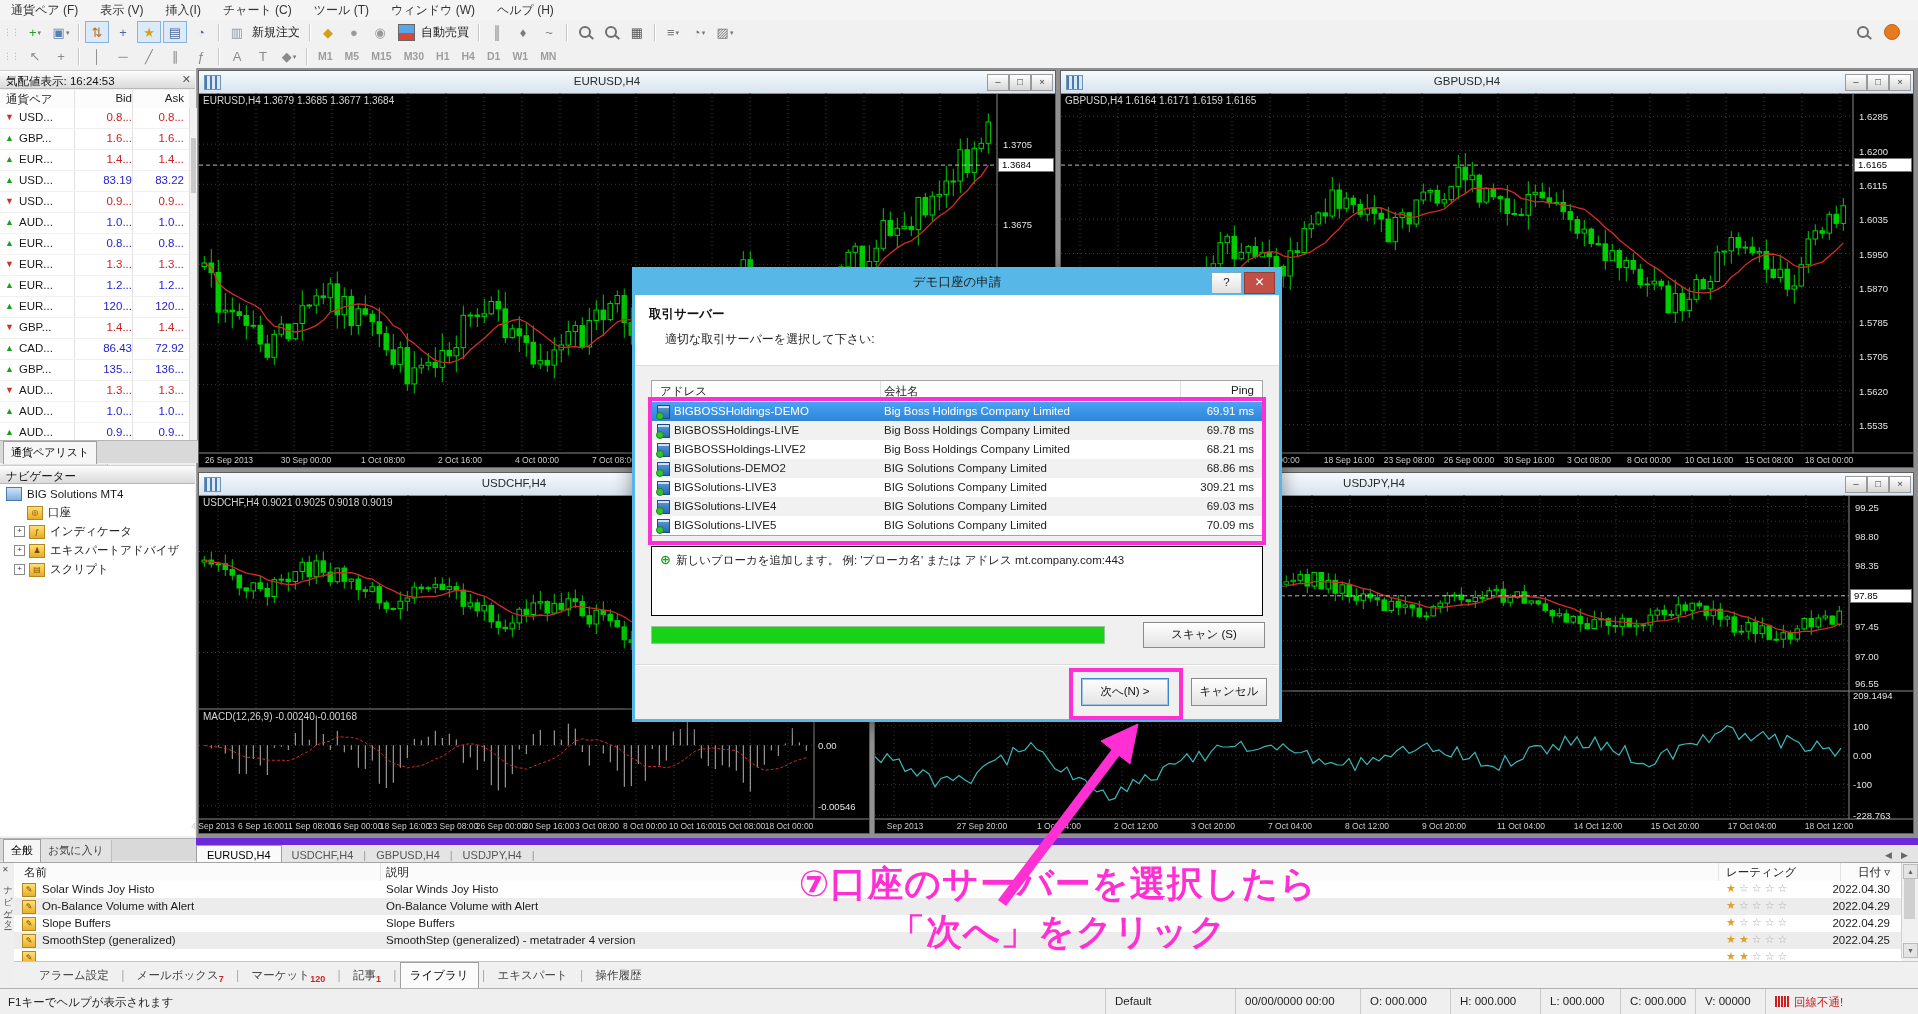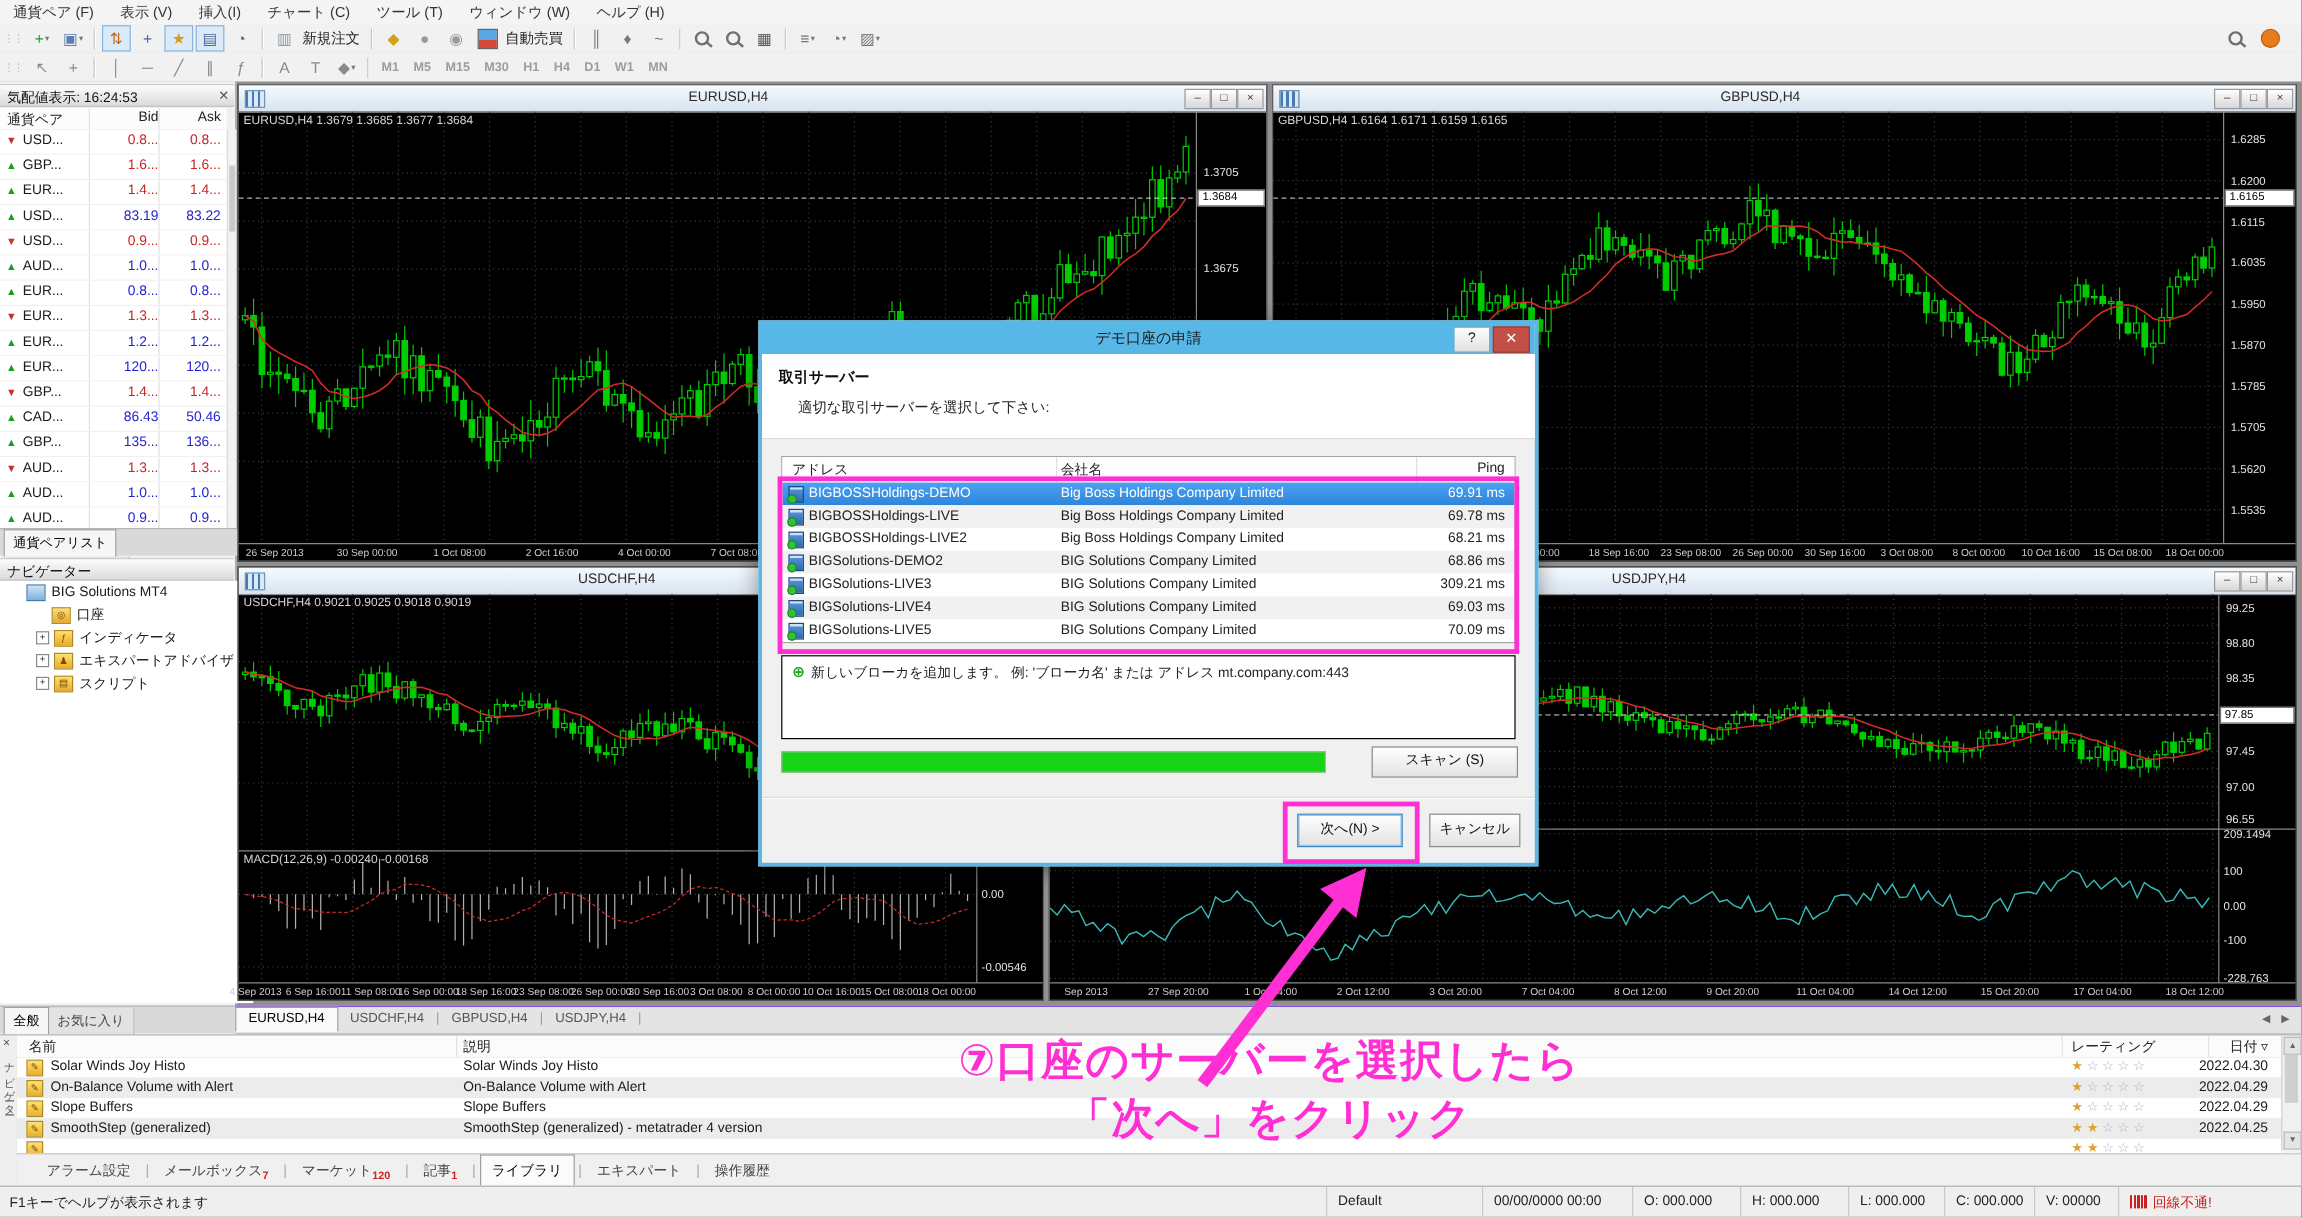--- a/index.html
+++ b/index.html
@@ -48,21 +48,21 @@
   .cwt{position:absolute;left:0;top:0;right:0;height:22px;background:linear-gradient(#f6fafd,#d7e3ef);border-bottom:1px solid #8f8f8f;}
   .cwt .ttl{position:absolute;left:30px;right:70px;top:4px;text-align:center;font-size:11.5px;color:#2a2a2a;}
   .cwi{position:absolute;left:5px;top:4px;width:15px;height:13px;border:1px solid #6f93b5;background:repeating-linear-gradient(90deg,#4a7ab0 0 2px,#d8e8f6 2px 5px);}
   .wb{position:absolute;top:3px;width:20px;height:15px;background:linear-gradient(#ffffff,#d6d6d6);border:1px solid #999;font-size:9.5px;text-align:center;line-height:13px;color:#333;}
   .plot{position:absolute;left:0;top:22px;}
   .cinfo{position:absolute;font-size:10px;color:#d5d5d5;white-space:nowrap;}
   .ax{position:absolute;font-size:9.5px;color:#e2e2e2;white-space:nowrap;}
   .axbox{position:absolute;background:#fff;color:#000;font-size:9.5px;padding:0 3px;border:1px solid #777;line-height:12px;}
   .axx{position:absolute;font-size:8.5px;color:#cccccc;transform:translateX(-50%);white-space:nowrap;}
   
-  #ctabs{position:absolute;left:196px;top:838px;right:0;height:22px;background:#e4e4e4;border-top:1px solid #6d28d9;border-bottom:1px solid #bdbdbd;}
+  #ctabs{position:absolute;left:196px;top:838px;right:0;height:22px;background:#e4e4e4;border-top:7px solid #6d28d9;border-bottom:1px solid #bdbdbd;}
   .ctab{display:inline-block;padding:3px 10px 4px;font-size:11px;color:#555;}
   .ctab.act{background:#fafafa;border:1px solid #9f9f9f;border-bottom:1px solid #fafafa;color:#000;}
   .ctsep{color:#999;font-size:11px;}
   .carr{position:absolute;top:5px;font-size:9px;color:#666;}
   
   #term{position:absolute;left:0;top:862px;width:1918px;height:126px;background:#f2f2f2;border-top:1px solid #a5a5a5;}
   .vstrip{position:absolute;left:0;top:0;width:14px;height:100%;border-right:1px solid #d4d4d4;background:#efefef;}
   .vtext{position:absolute;left:1px;top:16px;writing-mode:vertical-rl;font-size:9px;color:#555;letter-spacing:1px;}
   .thead{position:absolute;left:14px;top:0;right:16px;height:18px;background:#fbfbfb;border-bottom:1px solid #cecece;font-size:11.5px;color:#222;}
   .trows{position:absolute;left:14px;top:18px;right:16px;height:80px;overflow:hidden;}
@@ -357,21 +357,21 @@
           <span class="sym">GBP...</span>
           <span class="bidc vr">1.4...</span>
           <span class="askc vr">1.4...</span>
           <span class="vline" style="left: 74px;"></span>
           <span class="vline" style="left: 132px;"></span>
         </div>
         <div class="mwrow">
           <span class="arr" style="color: rgb(24, 160, 24);">▲</span>
           <span class="sym">CAD...</span>
           <span class="bidc vb">86.43</span>
-          <span class="askc vb">50.46</span>
+          <span class="askc vb">72.92</span>
           <span class="vline" style="left: 74px;"></span>
           <span class="vline" style="left: 132px;"></span>
         </div>
         <div class="mwrow">
           <span class="arr" style="color: rgb(24, 160, 24);">▲</span>
           <span class="sym">GBP...</span>
           <span class="bidc vb">135...</span>
           <span class="askc vb">136...</span>
           <span class="vline" style="left: 74px;"></span>
           <span class="vline" style="left: 132px;"></span>
@@ -399,21 +399,21 @@
           <span class="askc vb">0.9...</span>
           <span class="vline" style="left: 74px;"></span>
           <span class="vline" style="left: 132px;"></span>
         </div>
       </div>
       <div class="sbar" style="left: 189px; top: 40px; height: 332px;">
         <div class="sthumb" style="top: 30px; height: 55px;"></div>
       </div>
       <div class="ltabbar" style="left: 0px; top: 372px; width: 196px; height: 22px; padding-left: 3px;"><span class="ltab act">通貨ペアリスト</span><span class="ltab">ティックチャート</span></div>
       <div class="panel-h" style="top: 397px;"><span>ナビゲーター</span></div>
-      <div style="position: absolute; left: 0px; top: 416px; width: 195px; height: 352px; background: rgb(255, 255, 255); overflow: hidden; padding-left: 16px;">
+      <div style="position: absolute; left: 0px; top: 416px; width: 195px; height: 352px; background: rgb(255, 255, 255); overflow: hidden;">
         <div class="navrow" style="padding-left: 6px;">
           <span class="nico blue"></span>
           <span>BIG Solutions MT4</span>
         </div>
         <div class="navrow" style="padding-left: 14px;">
           <span style="width: 13px;"></span>
           <span class="nico">◎</span>
           <span>口座</span>
         </div>
         <div class="navrow" style="padding-left: 14px;">

